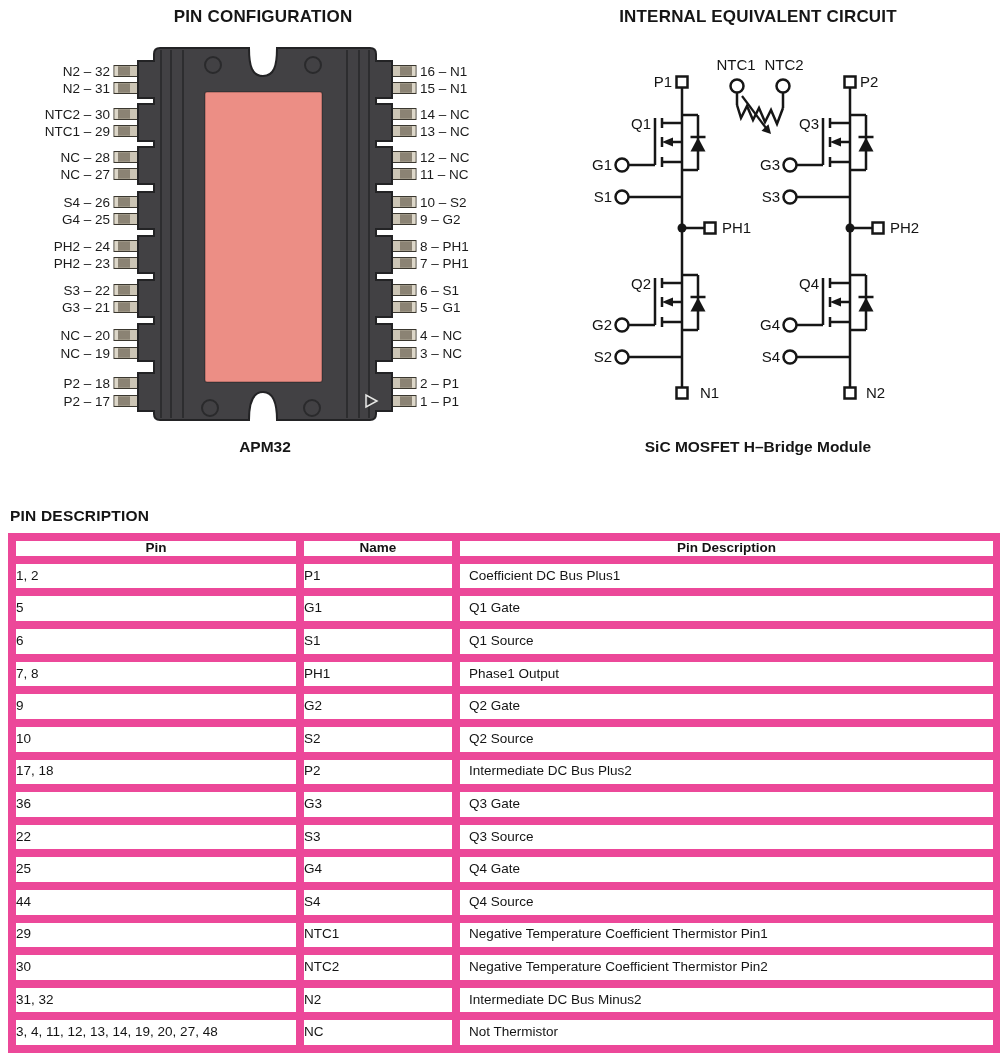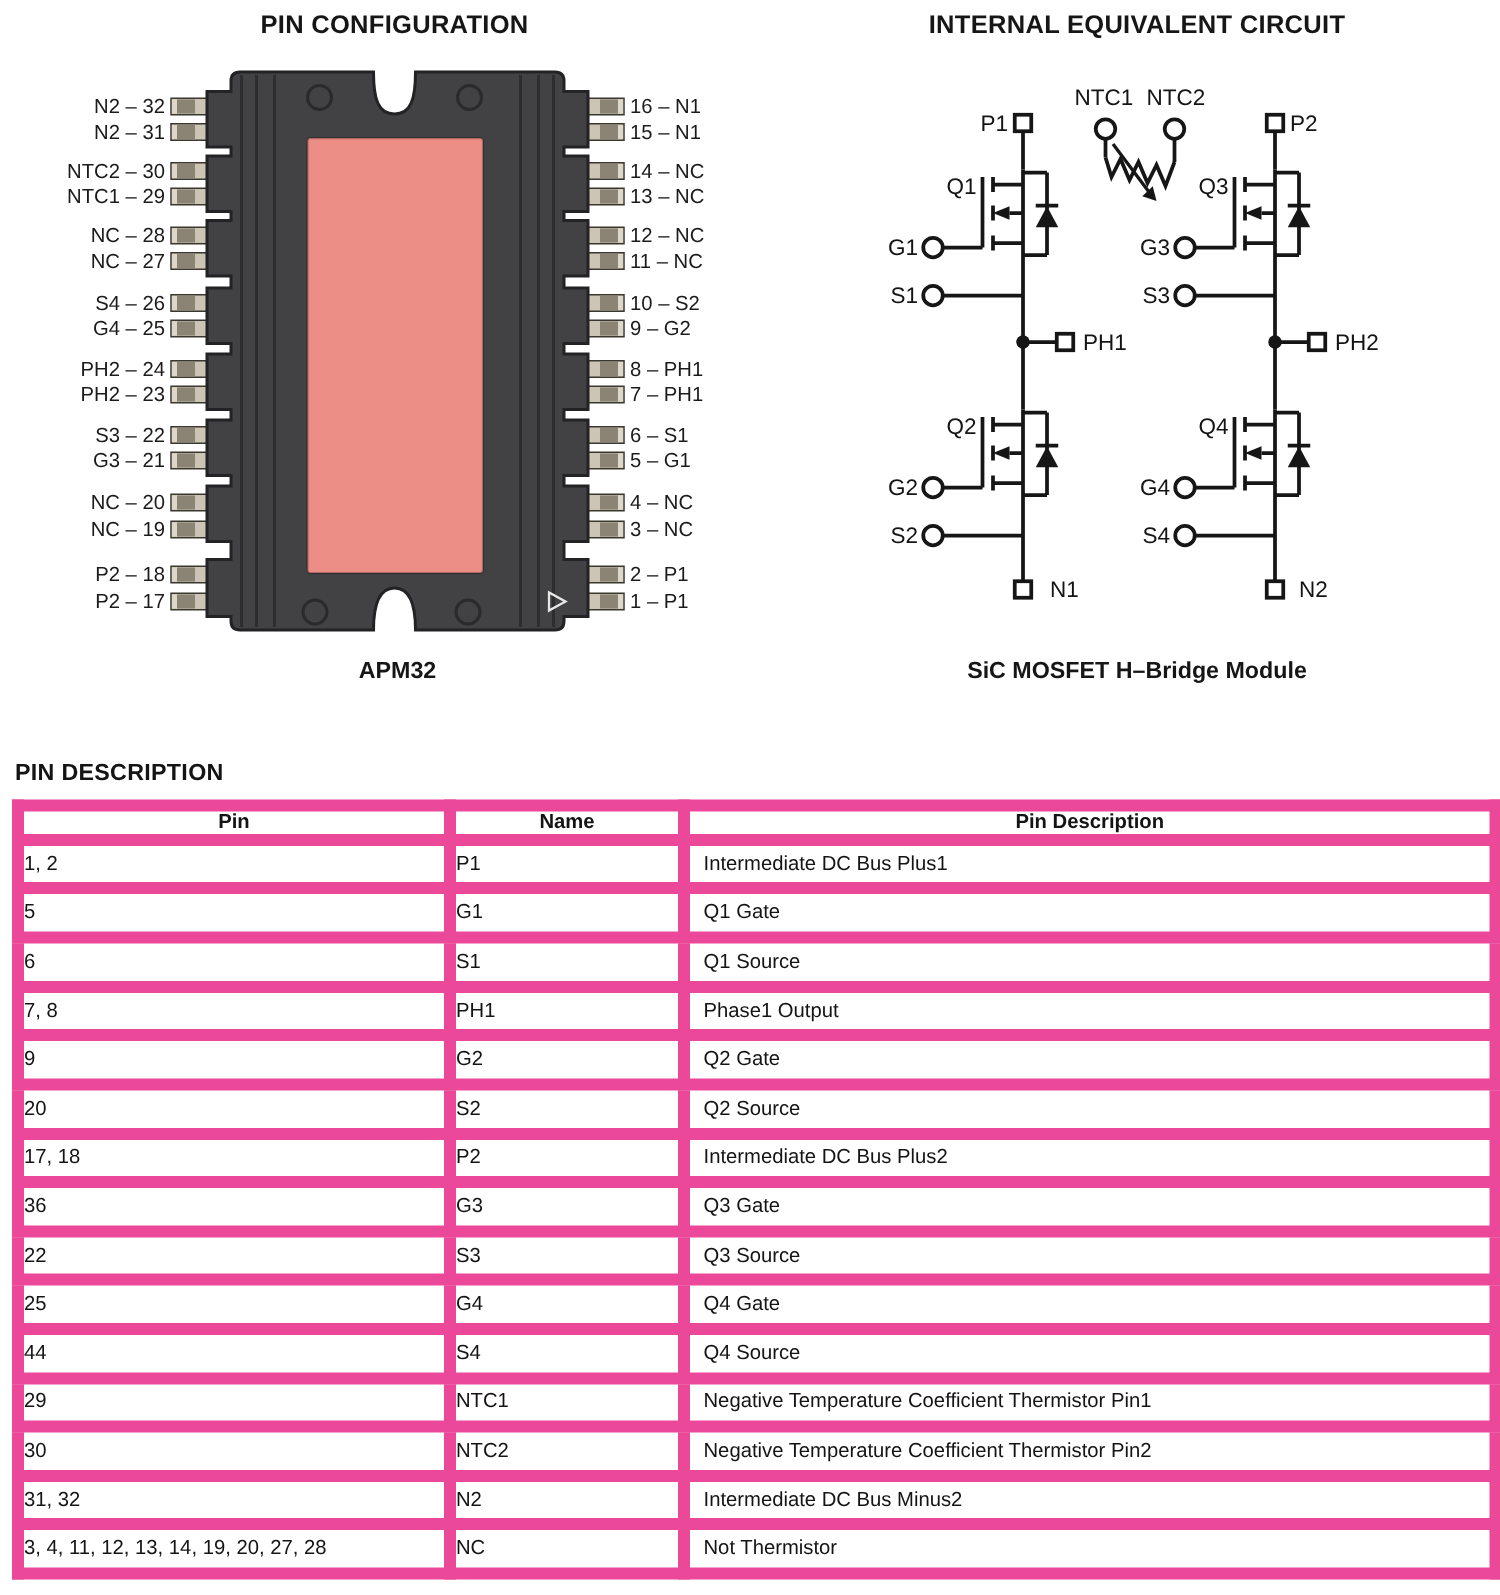--- a/index.html
+++ b/index.html
@@ -373,21 +373,21 @@
     <tr>
       <th>Pin</th>
       <th>Name</th>
       <th>Pin Description</th>
     </tr>
   </thead>
   <tbody id="pin-table-body">
       <tr>
         <td class="c">1, 2</td>
         <td class="c">P1</td>
-        <td class="l">Intermediate DC Bus Plus1</td>
+        <td class="l">Coefficient DC Bus Plus1</td>
       </tr>
       <tr>
         <td class="c">5</td>
         <td class="c">G1</td>
         <td class="l">Q1 Gate</td>
       </tr>
       <tr>
         <td class="c">6</td>
         <td class="c">S1</td>
         <td class="l">Q1 Source</td>
@@ -396,21 +396,21 @@
         <td class="c">7, 8</td>
         <td class="c">PH1</td>
         <td class="l">Phase1 Output</td>
       </tr>
       <tr>
         <td class="c">9</td>
         <td class="c">G2</td>
         <td class="l">Q2 Gate</td>
       </tr>
       <tr>
-        <td class="c">20</td>
+        <td class="c">10</td>
         <td class="c">S2</td>
         <td class="l">Q2 Source</td>
       </tr>
       <tr>
         <td class="c">17, 18</td>
         <td class="c">P2</td>
         <td class="l">Intermediate DC Bus Plus2</td>
       </tr>
       <tr>
         <td class="c">36</td>
@@ -441,18 +441,18 @@
         <td class="c">30</td>
         <td class="c">NTC2</td>
         <td class="l">Negative Temperature Coefficient Thermistor Pin2</td>
       </tr>
       <tr>
         <td class="c">31, 32</td>
         <td class="c">N2</td>
         <td class="l">Intermediate DC Bus Minus2</td>
       </tr>
       <tr>
-        <td class="c">3, 4, 11, 12, 13, 14, 19, 20, 27, 28</td>
+        <td class="c">3, 4, 11, 12, 13, 14, 19, 20, 27, 48</td>
         <td class="c">NC</td>
         <td class="l">Not Thermistor</td>
       </tr>
     </tbody>
 </table>
 
 </body></html>

